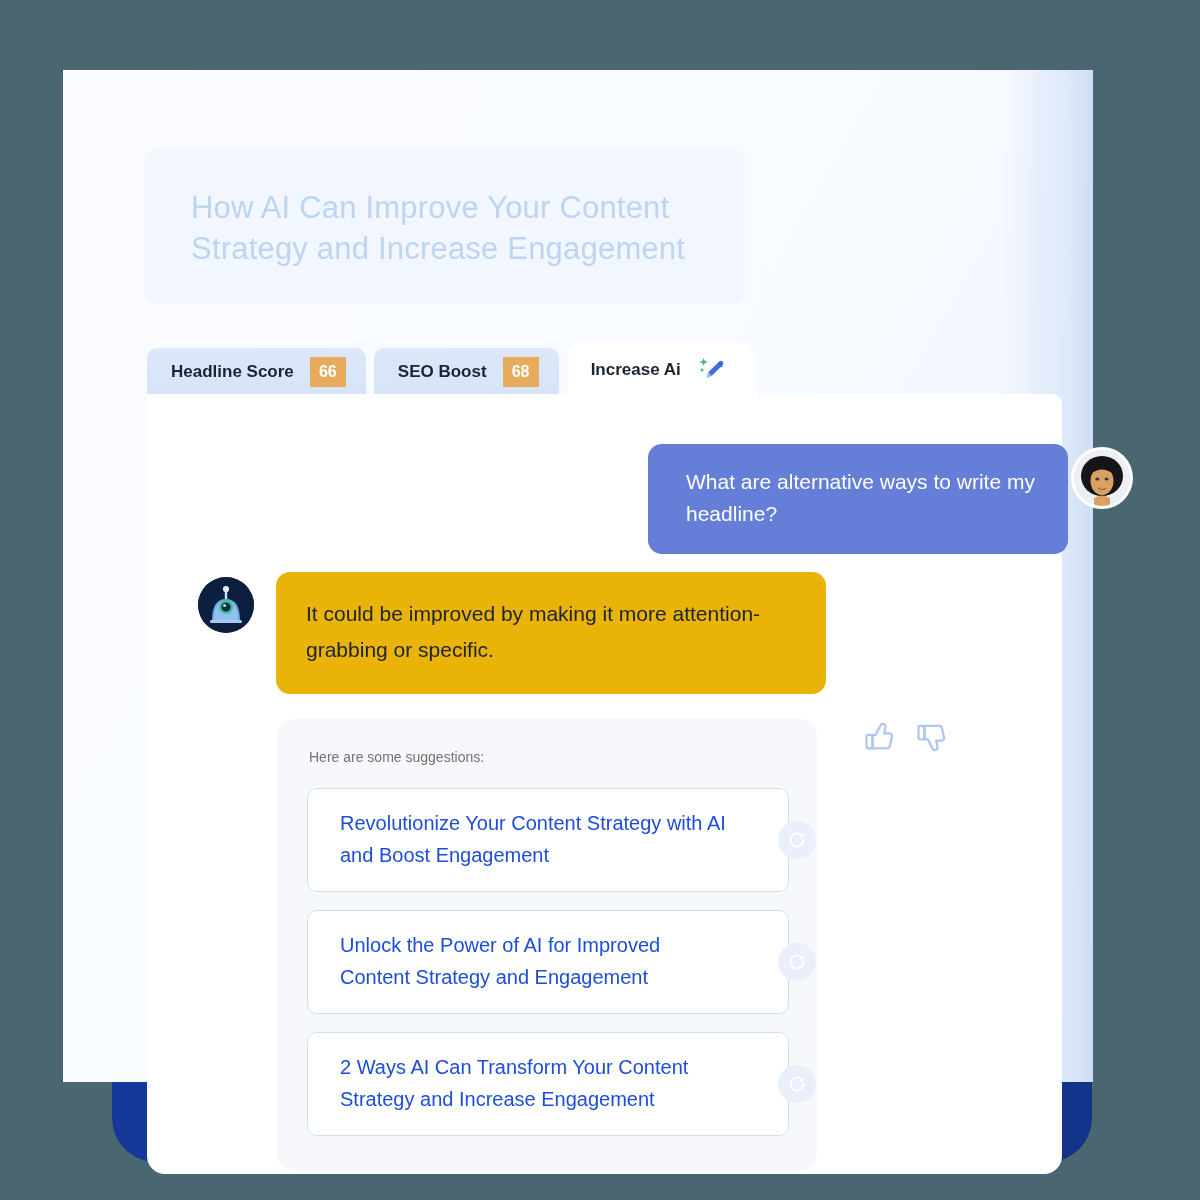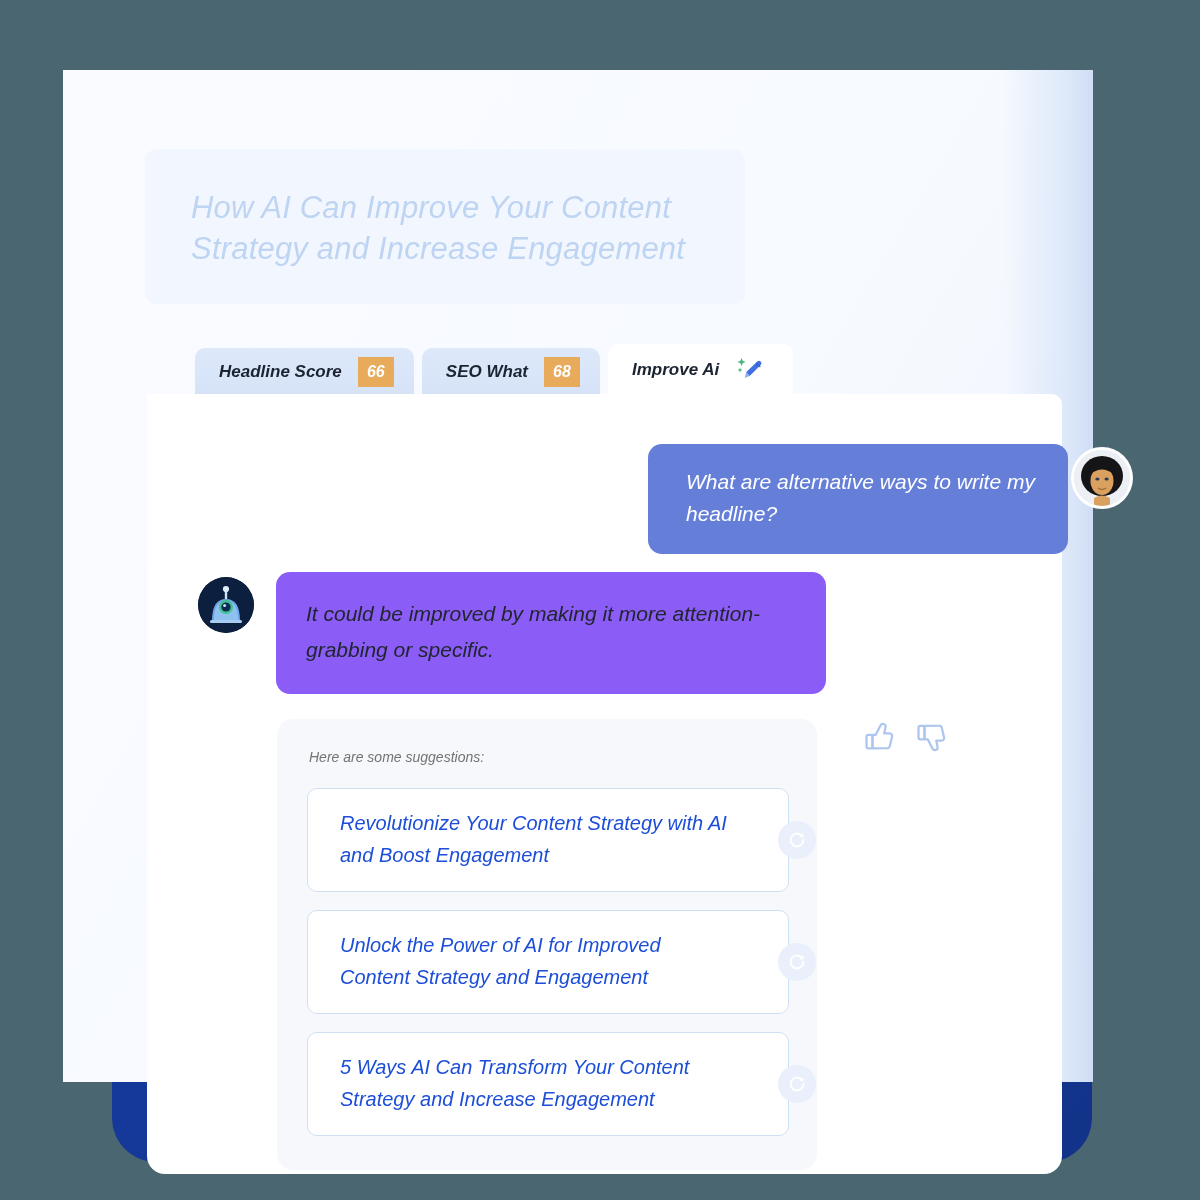--- a/index.html
+++ b/index.html
@@ -15,21 +15,20 @@
     font-family: "Liberation Sans", sans-serif;
     position: relative;
   }
 
   
   #stage {
     position: absolute;
     inset: 0;
     width: 1104px;
     height: 1200px;
-    font-style: italic;
   }
 
   
   .blue-shape {
     position: absolute;
     left: 112px;
     top: 372px;
     width: 980px;
     height: 790px;
     border-radius: 44px;
@@ -86,21 +85,20 @@
 
   
   .tabs {
     position: absolute;
     left: 147px;
     top: 346px;
     height: 50px;
     display: flex;
     align-items: flex-end;
     z-index: 4;
-    margin-left: 48px;
   }
   .tab {
     height: 48px;
     display: flex;
     align-items: center;
     gap: 16px;
     padding: 0 20px 0 24px;
     border-radius: 10px 10px 0 0;
     background: linear-gradient(180deg, #dde8fa 0%, #d6e3f7 100%);
     margin-right: 8px;
@@ -189,21 +187,21 @@
   .avatar-ai {
     width: 56px;
     height: 56px;
     border-radius: 50%;
     overflow: hidden;
     flex: 0 0 auto;
     margin-top: 5px;
     background: #0d2040;
   }
   .ai-bubble {
-    background: #8b5cf6;
+    background: #eab308;
     border-radius: 14px;
     padding: 24px 34px 26px 30px;
     width: 550px;
     font-size: 21px;
     line-height: 36px;
     color: #20262f;
   }
 
   
   .feedback {
@@ -275,26 +273,26 @@
   </div>
 
   <div class="tabs">
 
     <div class="tab">
       <span class="tab-label">Headline Score</span>
       <span class="score-badge">66</span>
     </div>
 
     <div class="tab">
-      <span class="tab-label">SEO What</span>
+      <span class="tab-label">SEO Boost</span>
       <span class="score-badge">68</span>
     </div>
 
     <div class="tab active">
-      <span class="tab-label">Improve Ai</span>
+      <span class="tab-label">Increase Ai</span>
       <span>
         <svg class="wand-icon" viewBox="0 0 32 32" fill="none">
           <path d="M7 3.2 L8.3 6.2 L11.3 7.5 L8.3 8.8 L7 11.8 L5.7 8.8 L2.7 7.5 L5.7 6.2 Z" fill="#49b97e"></path>
           <path d="M5.3 13.5 L6.1 15.3 L7.9 16.1 L6.1 16.9 L5.3 18.7 L4.5 16.9 L2.7 16.1 L4.5 15.3 Z" fill="#49b97e"></path>
           <path d="M11.4 13 L23.2 1.5 a2.6 2.6 0 0 1 3.7 3.7 L15.1 17 Z" fill="#3f6fe0" transform="translate(0.5,5.5)"></path>
           <path d="M11.4 13 L15.1 17 L9.8 19 Z" fill="#8db0f0" transform="translate(0.5,5.5)"></path>
           <path d="M22.4 3.3 L26.5 7.4" stroke="#2f5fd0" stroke-width="1.4" transform="translate(0.5,5.5)"></path>
         </svg>
       </span>
     </div>
@@ -353,21 +351,21 @@
         <span>Unlock the Power of AI for Improved Content Strategy and Engagement</span>
         <span class="regen-btn">
           <svg viewBox="0 0 24 24" width="22" height="22" fill="none">
             <path d="M19 12a7 7 0 1 1-2.05-4.95" stroke="#ffffff" stroke-width="2.1" stroke-linecap="round"></path>
             <path d="M19 4.5 V9 H14.5 Z" fill="#ffffff"></path>
           </svg>
         </span>
       </div>
 
       <div class="suggestion-item">
-        <span>5 Ways AI Can Transform Your Content Strategy and Increase Engagement</span>
+        <span>2 Ways AI Can Transform Your Content Strategy and Increase Engagement</span>
         <span class="regen-btn">
           <svg viewBox="0 0 24 24" width="22" height="22" fill="none">
             <path d="M19 12a7 7 0 1 1-2.05-4.95" stroke="#ffffff" stroke-width="2.1" stroke-linecap="round"></path>
             <path d="M19 4.5 V9 H14.5 Z" fill="#ffffff"></path>
           </svg>
         </span>
       </div>
     </div>
 
     <div class="feedback">

